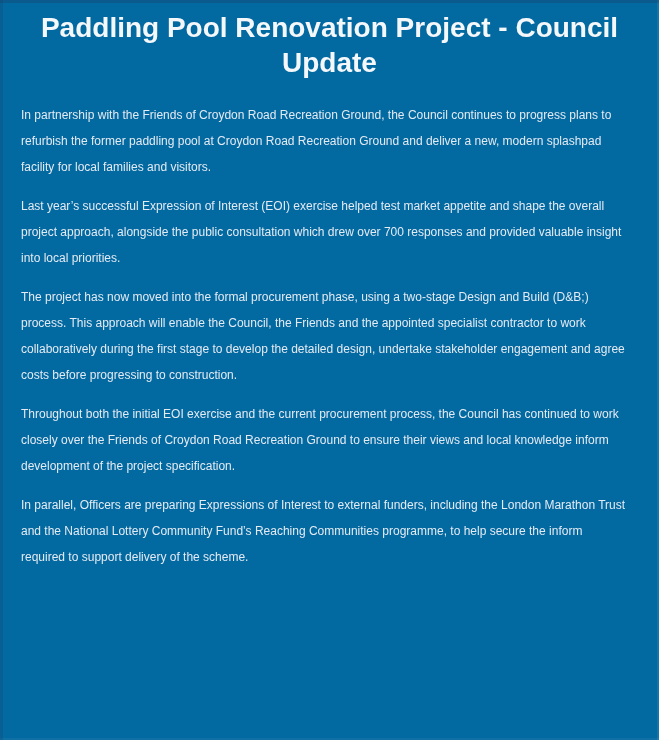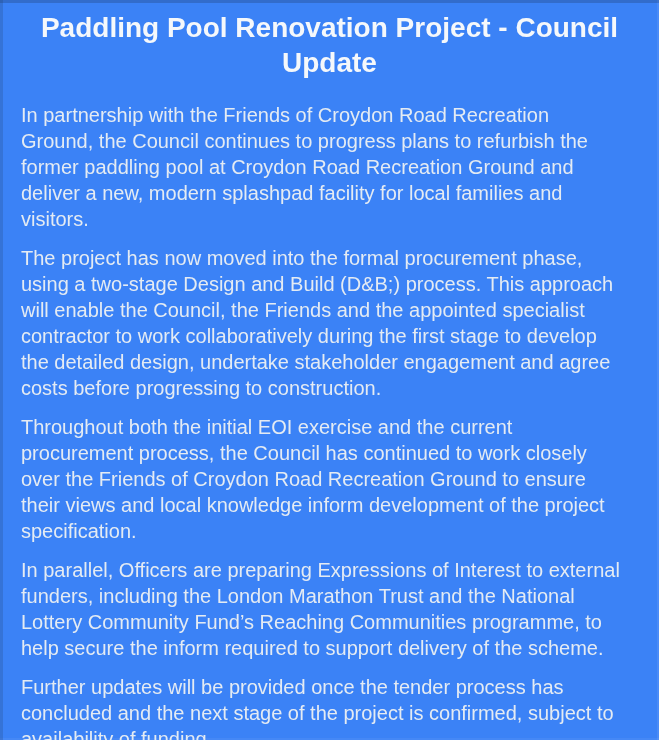--- a/index.html
+++ b/index.html
@@ -4,53 +4,53 @@
 <style>
   html, body {
     margin: 0;
     padding: 0;
     background: #ffffff;
   }
   .page {
     width: 659px;
     height: 740px;
     box-sizing: border-box;
-    background: #3b82f6;
+    background: #0369a1;
     padding: 10px 21px 0 21px;
     overflow: hidden;
     font-family: "Liberation Sans", "DejaVu Sans", sans-serif;
     box-shadow: inset 0 3px 0 rgba(28, 54, 94, 0.28),
                 inset 3px 0 0 rgba(28, 54, 94, 0.20),
                 inset -2px 0 0 rgba(255, 255, 255, 0.08),
                 inset 0 -2px 0 rgba(255, 255, 255, 0.05);
   }
   .page-title {
     margin: 0 0 22px 0;
     color: #f5f8fb;
     font-size: 28px;
     line-height: 35px;
     font-weight: 700;
     text-align: center;
   }
   .article-body p {
     margin: 0 12px 13px 0;
     color: #e4ebf3;
-    font-size: 20px;
+    font-size: 12px;
     line-height: 26px;
     text-align: left;
   }
   .article-body p:last-child {
     margin-bottom: 0;
   }
 </style>
 </head>
 <body>
 
 <div class="page">
   <h1 class="page-title">Paddling Pool Renovation Project - Council Update</h1>
   <div class="article-body">
     <p>In partnership with the Friends of Croydon Road Recreation Ground, the Council continues to progress plans to refurbish the former paddling pool at Croydon Road Recreation Ground and deliver a new, modern splashpad facility for local families and visitors.</p>
+    <p>Last year’s successful Expression of Interest (EOI) exercise helped test market appetite and shape the overall project approach, alongside the public consultation which drew over 700 responses and provided valuable insight into local priorities.</p>
     <p>The project has now moved into the formal procurement phase, using a two-stage Design and Build (D&amp;B;) process. This approach will enable the Council, the Friends and the appointed specialist contractor to work collaboratively during the first stage to develop the detailed design, undertake stakeholder engagement and agree costs before progressing to construction.</p>
     <p>Throughout both the initial EOI exercise and the current procurement process, the Council has continued to work closely over the Friends of Croydon Road Recreation Ground to ensure their views and local knowledge inform development of the project specification.</p>
     <p>In parallel, Officers are preparing Expressions of Interest to external funders, including the London Marathon Trust and the National Lottery Community Fund’s Reaching Communities programme, to help secure the inform required to support delivery of the scheme.</p>
-    <p>Further updates will be provided once the tender process has concluded and the next stage of the project is confirmed, subject to availability of funding.</p>
   </div>
 </div>
 
 </body></html>

